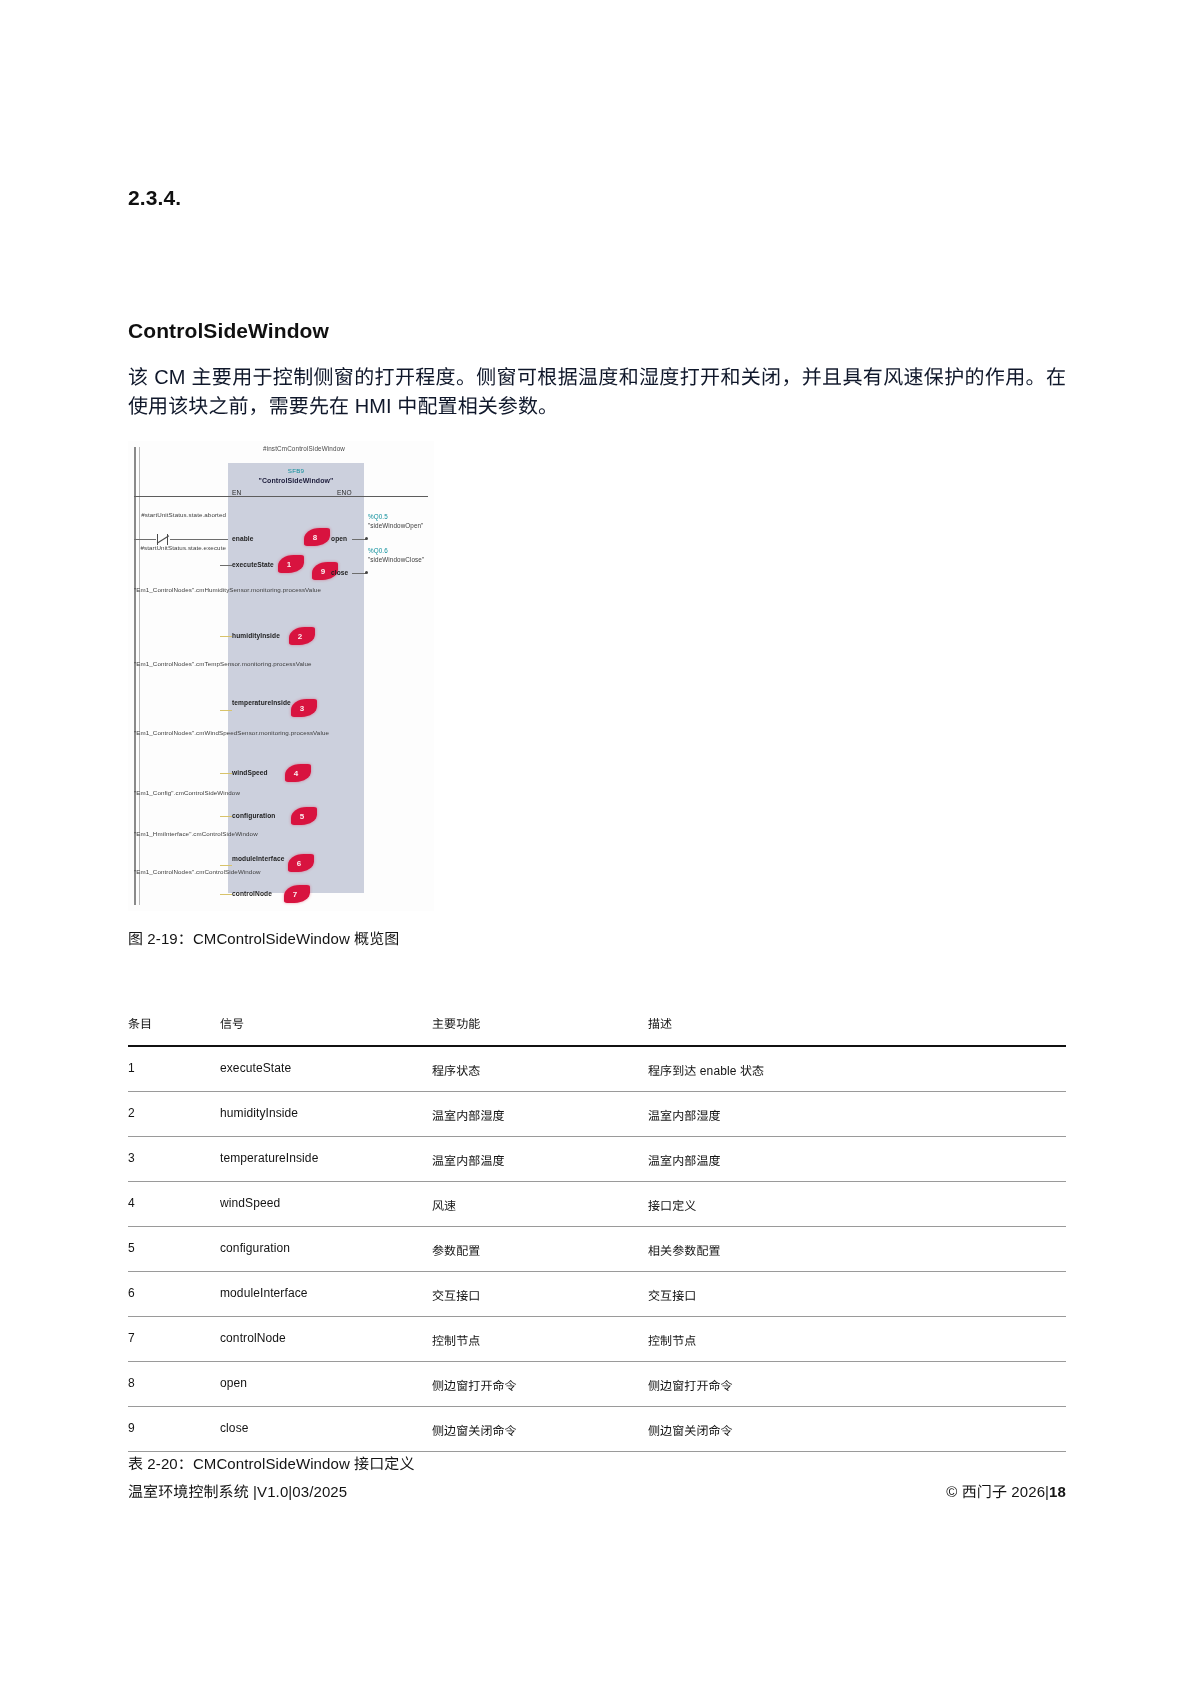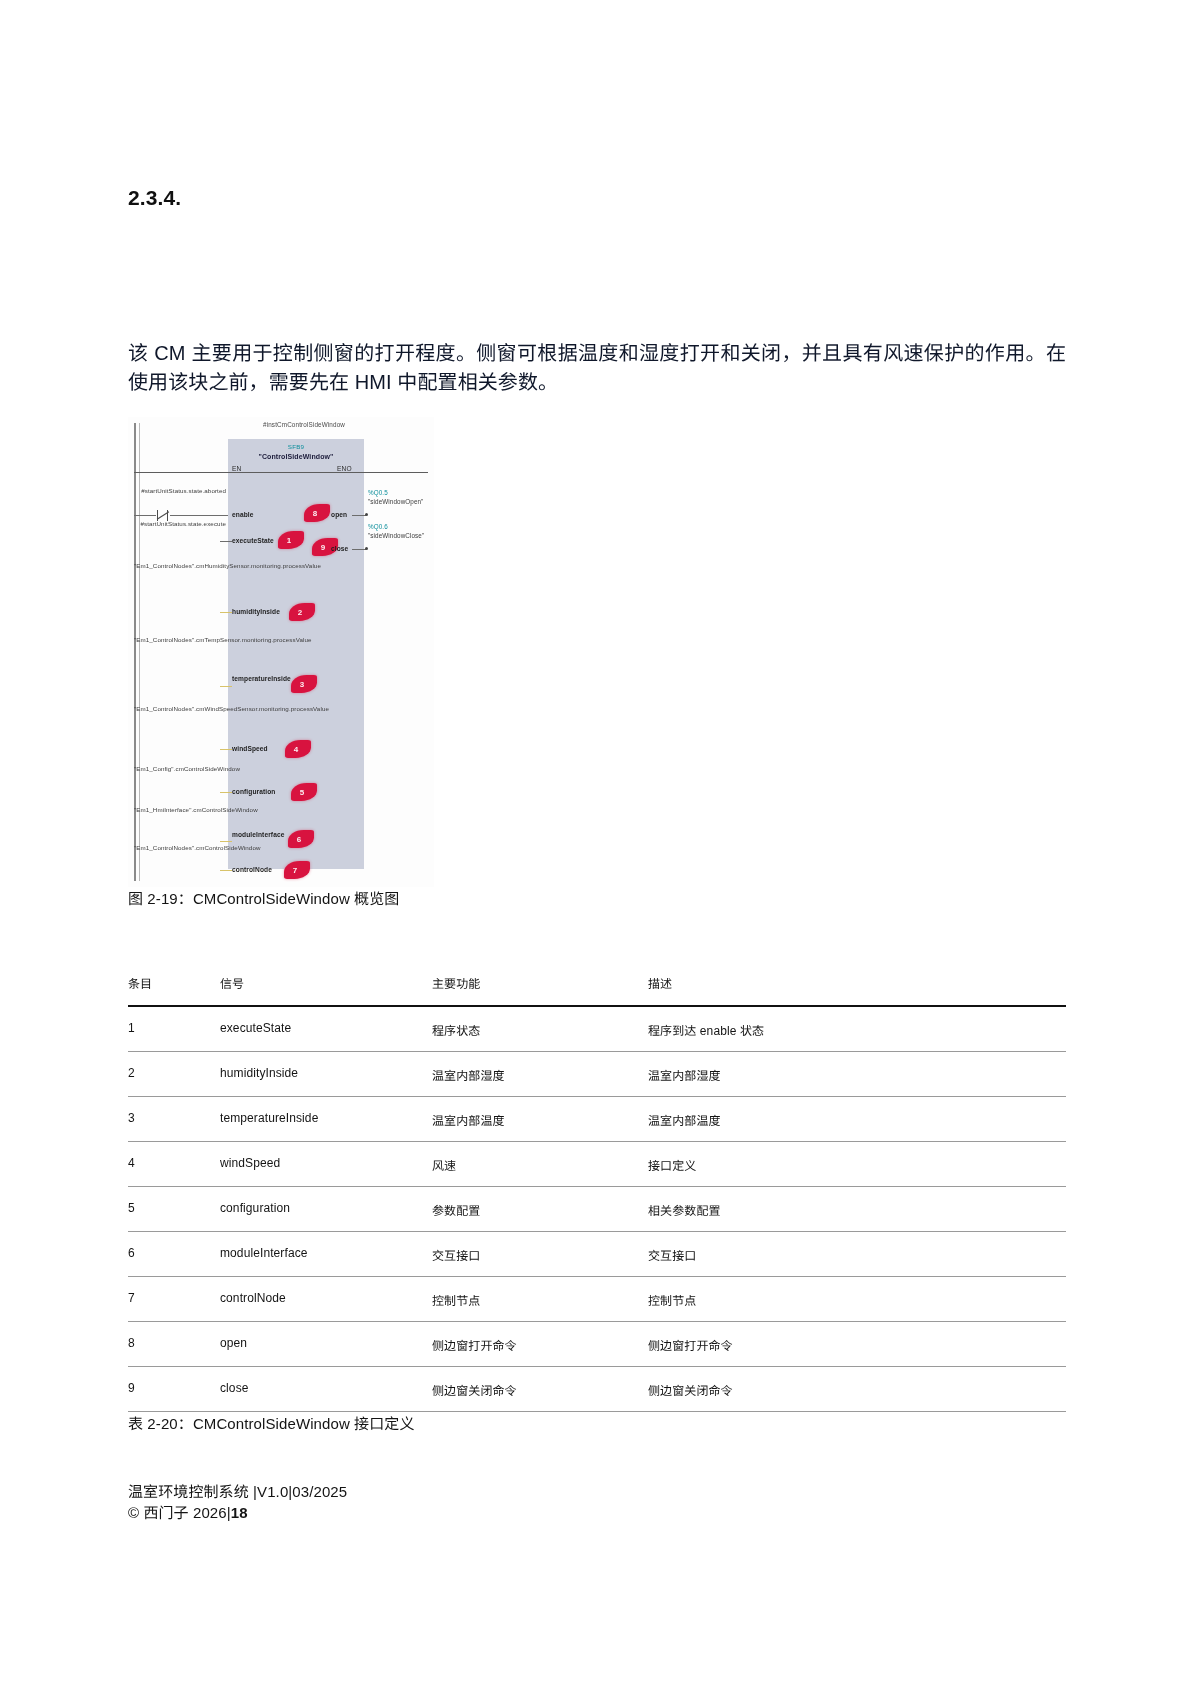--- a/index.html
+++ b/index.html
@@ -232,21 +232,21 @@
     border-radius: 50%;
     background: #444;
   }
 
   
   .caption {
     font-size: 15px;
     color: #141414;
     letter-spacing: 0.1px;
   }
-  .fig-caption { }
+  .fig-caption { margin-top: 16px; }
   .tbl-caption { }
 
   
   table.iface {
     margin-top: 66px;
     width: 938px;
     border-collapse: collapse;
     font-size: 12px;
     color: #141414;
   }
@@ -274,32 +274,32 @@
     position: absolute;
     left: 128px;
     right: 124px;
     top: 1480px;
     display: flex;
     justify-content: space-between;
     align-items: baseline;
     font-size: 15px;
     color: #141414;
     letter-spacing: 0.1px;
-    flex-direction: column;
   }
   .footer .right b { font-weight: bold; }
 </style>
 </head>
 <body>
 
 <div class="page">
   <div class="content">
 
     <div class="heading">
       <span class="num">2.3.4.</span>
+      <span class="title">ControlSideWindow</span>
     </div>
 
     <p class="para">该 CM 主要用于控制侧窗的打开程度。侧窗可根据温度和湿度打开和关闭，并且具有风速保护的作用。在使用该块之前，需要先在 HMI 中配置相关参数。</p>
 
     <div class="figure">
       <div class="fig-inner">
 
         <div class="rail r1"></div>
         <div class="rail r2"></div>
 

